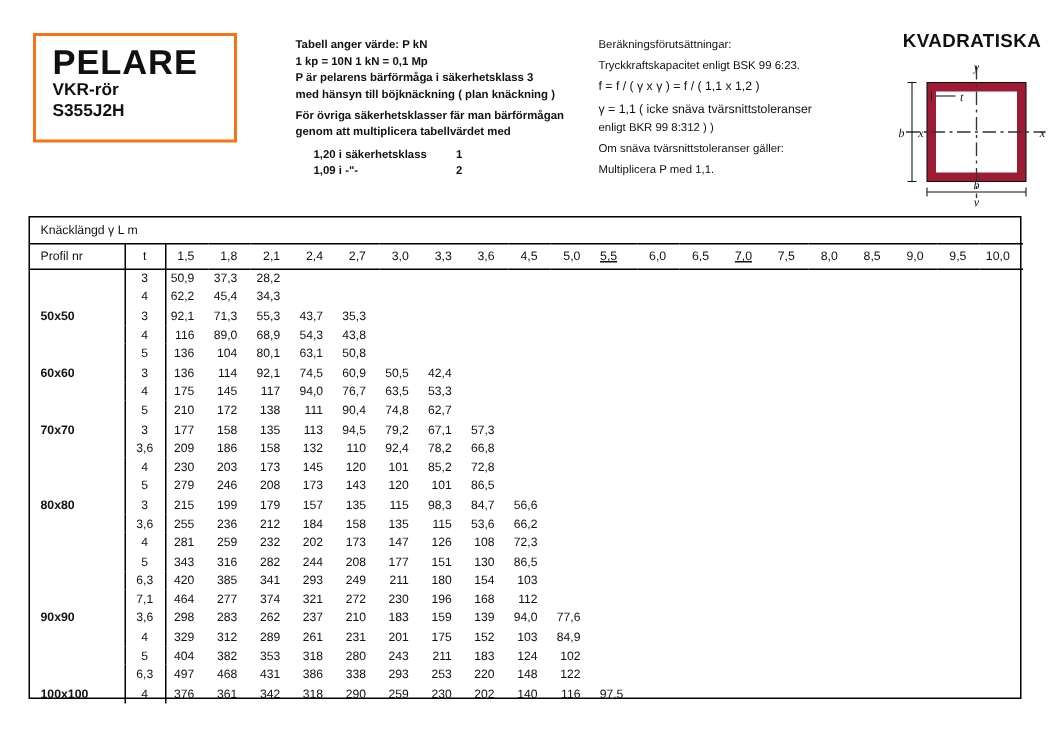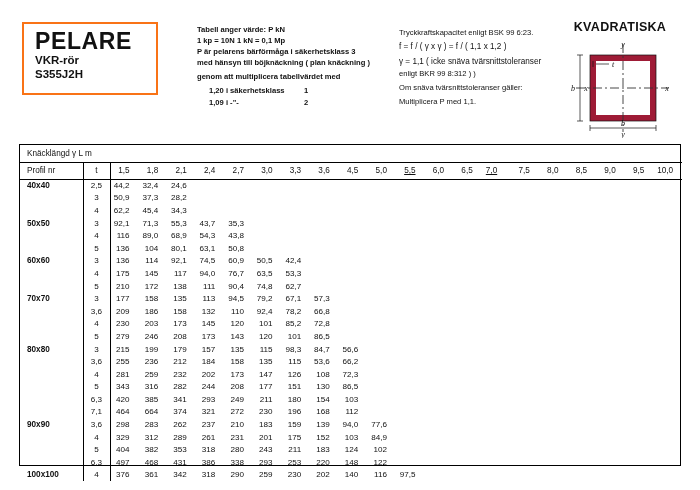--- a/index.html
+++ b/index.html
@@ -41,21 +41,21 @@
 
   
   .notes-right {
     position: absolute; left: 399px; top: 24px; width: 192px;
     font-size: 7.6px; line-height: 11.1px;
   }
   .notes-right .ln { white-space: nowrap; }
   .formula { font-size: 8.2px; line-height: 12px; }
 
   
-  .fig { position: absolute; left: 568px; top: 20px; width: 104px; height: 118px; }
+  .fig { position: absolute; left: 596px; top: 20px; width: 104px; height: 118px; }
   .fig-title {
     font-size: 12.5px; font-weight: bold; letter-spacing: .3px;
     text-align: center; width: 104px;
   }
   .fig svg { position: absolute; left: 0; top: 20px; }
 
   
   .tbl-wrap {
     position: absolute; left: 19px; top: 144px;
     width: 662px; height: 322px;
@@ -95,33 +95,35 @@
     <div class="title-sub">VKR-rör</div>
     <div class="title-sub">S355J2H</div>
   </div>
 
   <div class="notes-mid">
     <div class="ln">Tabell anger värde:  P    kN</div>
     <div class="ln">1 kp = 10N        1 kN = 0,1 Mp</div>
     <div class="ln">P   är pelarens bärförmåga i säkerhetsklass 3</div>
     <div class="ln">med hänsyn till böjknäckning ( plan knäckning )</div>
     <div class="gap-s"></div>
+    <div class="ln">För övriga säkerhetsklasser fär man bärförmågan</div>
     <div class="ln">genom att multiplicera tabellvärdet med</div>
     <div class="gap-s"></div>
     <div class="tbl-cls">
       <div class="c1">1,20 i säkerhetsklass</div>
       <div class="c2">1</div>
     </div>
     <div class="tbl-cls">
       <div class="c1">1,09 i        -"-</div>
       <div class="c2">2</div>
     </div>
   </div>
 
   <div class="notes-right">
+    <div class="ln">Beräkningsförutsättningar:</div>
     <div class="gap-s"></div>
     <div class="ln">Tryckkraftskapacitet enligt BSK 99 6:23.</div>
     <div class="gap-s"></div>
     <div class="ln formula">f    = f    / ( γ    x γ  ) = f    / ( 1,1 x 1,2 )</div>
     <div class="gap-s"></div>
     <div class="ln formula">γ    = 1,1   ( icke snäva tvärsnittstoleranser</div>
     <div class="ln">enligt BKR 99 8:312 ) )</div>
     <div class="gap-s"></div>
     <div class="ln">Om snäva tvärsnittstoleranser gäller:</div>
     <div class="gap-s"></div>
@@ -194,57 +196,33 @@
             <td class="dcol" style="padding-right: 9px; text-align: right;">1,5</td>
             <td class="dcol" style="padding-right: 9px; text-align: right;">1,8</td>
             <td class="dcol" style="padding-right: 9px; text-align: right;">2,1</td>
             <td class="dcol" style="padding-right: 9px; text-align: right;">2,4</td>
             <td class="dcol" style="padding-right: 9px; text-align: right;">2,7</td>
             <td class="dcol" style="padding-right: 9px; text-align: right;">3,0</td>
             <td class="dcol" style="padding-right: 9px; text-align: right;">3,3</td>
             <td class="dcol" style="padding-right: 9px; text-align: right;">3,6</td>
             <td class="dcol" style="padding-right: 9px; text-align: right; margin-top: 31px;">4,5</td>
             <td class="dcol" style="padding-right: 9px; text-align: right;">5,0</td>
-            <td class="dcol" style="padding-right: 9px; text-align: right; text-decoration: underline;">5,5</td>
+            <td class="dcol" style="padding-right: 9px; text-align: center; text-decoration: underline;">5,5</td>
             <td class="dcol" style="padding-right: 9px; text-align: right;">6,0</td>
             <td class="dcol" style="padding-right: 9px; text-align: right;">6,5</td>
-            <td class="dcol" style="padding-right: 9px; text-align: center; text-decoration: underline;">7,0</td>
+            <td class="dcol" style="padding-right: 9px; text-align: right; text-decoration: underline;">7,0</td>
             <td class="dcol" style="padding-right: 9px; text-align: right;">7,5</td>
             <td class="dcol" style="padding-right: 9px; text-align: right;">8,0</td>
             <td class="dcol" style="padding-right: 9px; text-align: right;">8,5</td>
             <td class="dcol" style="padding-right: 9px; text-align: right;">9,0</td>
             <td class="dcol" style="padding-right: 9px; text-align: right;">9,5</td>
             <td class="dcol" style="padding-right: 9px; text-align: right;">10,0</td>
           </tr>
       </thead>
       <tbody id="tbody">
-          <tr class="drow">
-            <td class="c-prof">40x40</td>
-            <td class="c-t">2,5</td>
-            <td class="dcol">44,2</td>
-            <td class="dcol">32,4</td>
-            <td class="dcol">24,6</td>
-            <td class="dcol"></td>
-            <td class="dcol"></td>
-            <td class="dcol"></td>
-            <td class="dcol"></td>
-            <td class="dcol"></td>
-            <td class="dcol"></td>
-            <td class="dcol"></td>
-            <td class="dcol"></td>
-            <td class="dcol"></td>
-            <td class="dcol"></td>
-            <td class="dcol"></td>
-            <td class="dcol"></td>
-            <td class="dcol"></td>
-            <td class="dcol"></td>
-            <td class="dcol"></td>
-            <td class="dcol"></td>
-            <td class="dcol"></td>
-          </tr>
           <tr class="drow">
             <td class="c-prof"></td>
             <td class="c-t">3</td>
             <td class="dcol">50,9</td>
             <td class="dcol">37,3</td>
             <td class="dcol">28,2</td>
             <td class="dcol"></td>
             <td class="dcol"></td>
             <td class="dcol"></td>
             <td class="dcol"></td>
@@ -643,21 +621,21 @@
             <td class="dcol"></td>
             <td class="dcol"></td>
             <td class="dcol"></td>
             <td class="dcol"></td>
             <td class="dcol"></td>
           </tr>
           <tr class="drow">
             <td class="c-prof"></td>
             <td class="c-t">7,1</td>
             <td class="dcol">464</td>
-            <td class="dcol">664</td>
+            <td class="dcol">277</td>
             <td class="dcol">374</td>
             <td class="dcol">321</td>
             <td class="dcol">272</td>
             <td class="dcol">230</td>
             <td class="dcol">196</td>
             <td class="dcol">168</td>
             <td class="dcol">112</td>
             <td class="dcol"></td>
             <td class="dcol"></td>
             <td class="dcol"></td>

